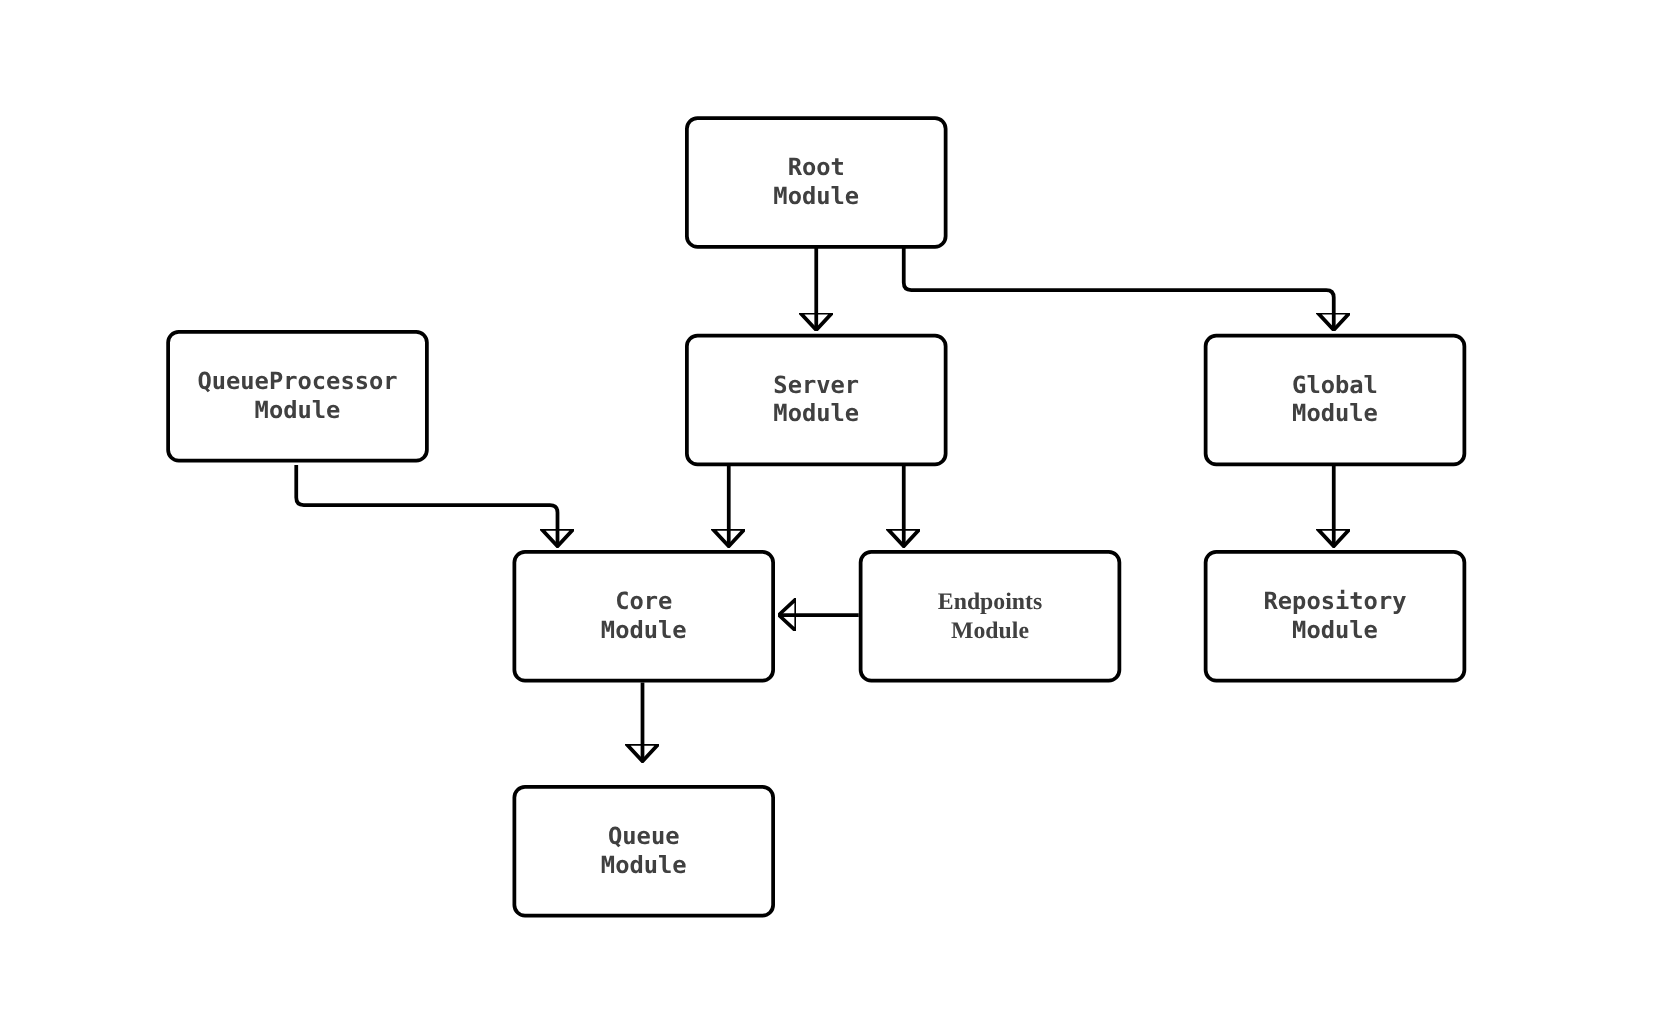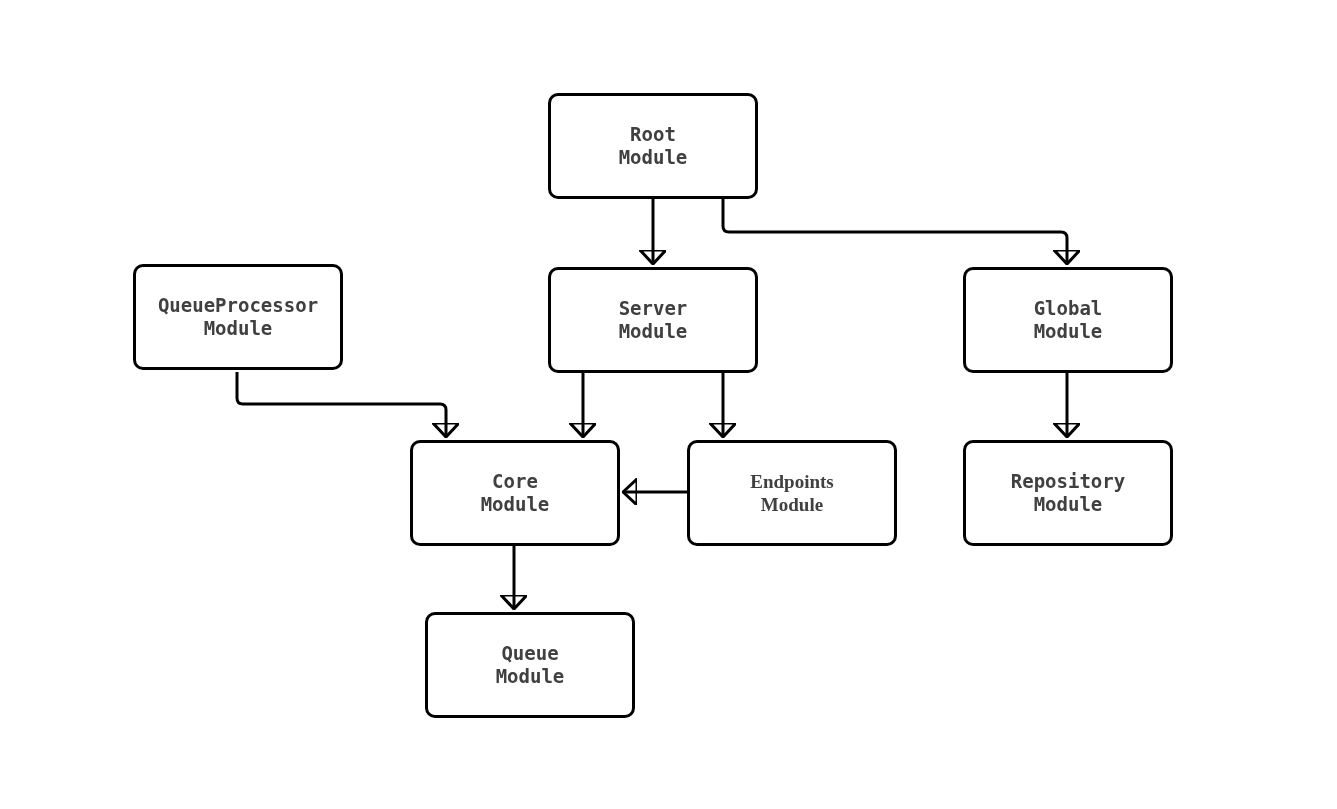--- a/index.html
+++ b/index.html
@@ -39,21 +39,21 @@
     font-weight: bold;
     line-height: 23px;
   }
   #node-root           { left: 548px; top:  93px; }
   #node-queueprocessor { left: 133px; top: 264px; }
   #node-server         { left: 548px; top: 267px; }
   #node-global         { left: 963px; top: 267px; align-items: center; }
   #node-core           { left: 410px; top: 440px; text-align: right; }
   #node-endpoints      { left: 687px; top: 440px; font-family: Liberation Serif, serif; }
   #node-repository     { left: 963px; top: 440px; }
-  #node-queue          { left: 410px; top: 612px; margin-left: 15px; }
+  #node-queue          { left: 410px; top: 628px; }
 </style>
 </head>
 <body>
 
 <div class="canvas">
 
   <svg class="edges" viewBox="0 0 1337 809" xmlns="http://www.w3.org/2000/svg">
     <defs>
       <marker id="arrow" markerUnits="userSpaceOnUse" markerWidth="15" markerHeight="27" refX="14" refY="13" orient="auto">
         <path d="M0,0 L14,13 L0,26 Z" fill="#000000" stroke="none"></path>

